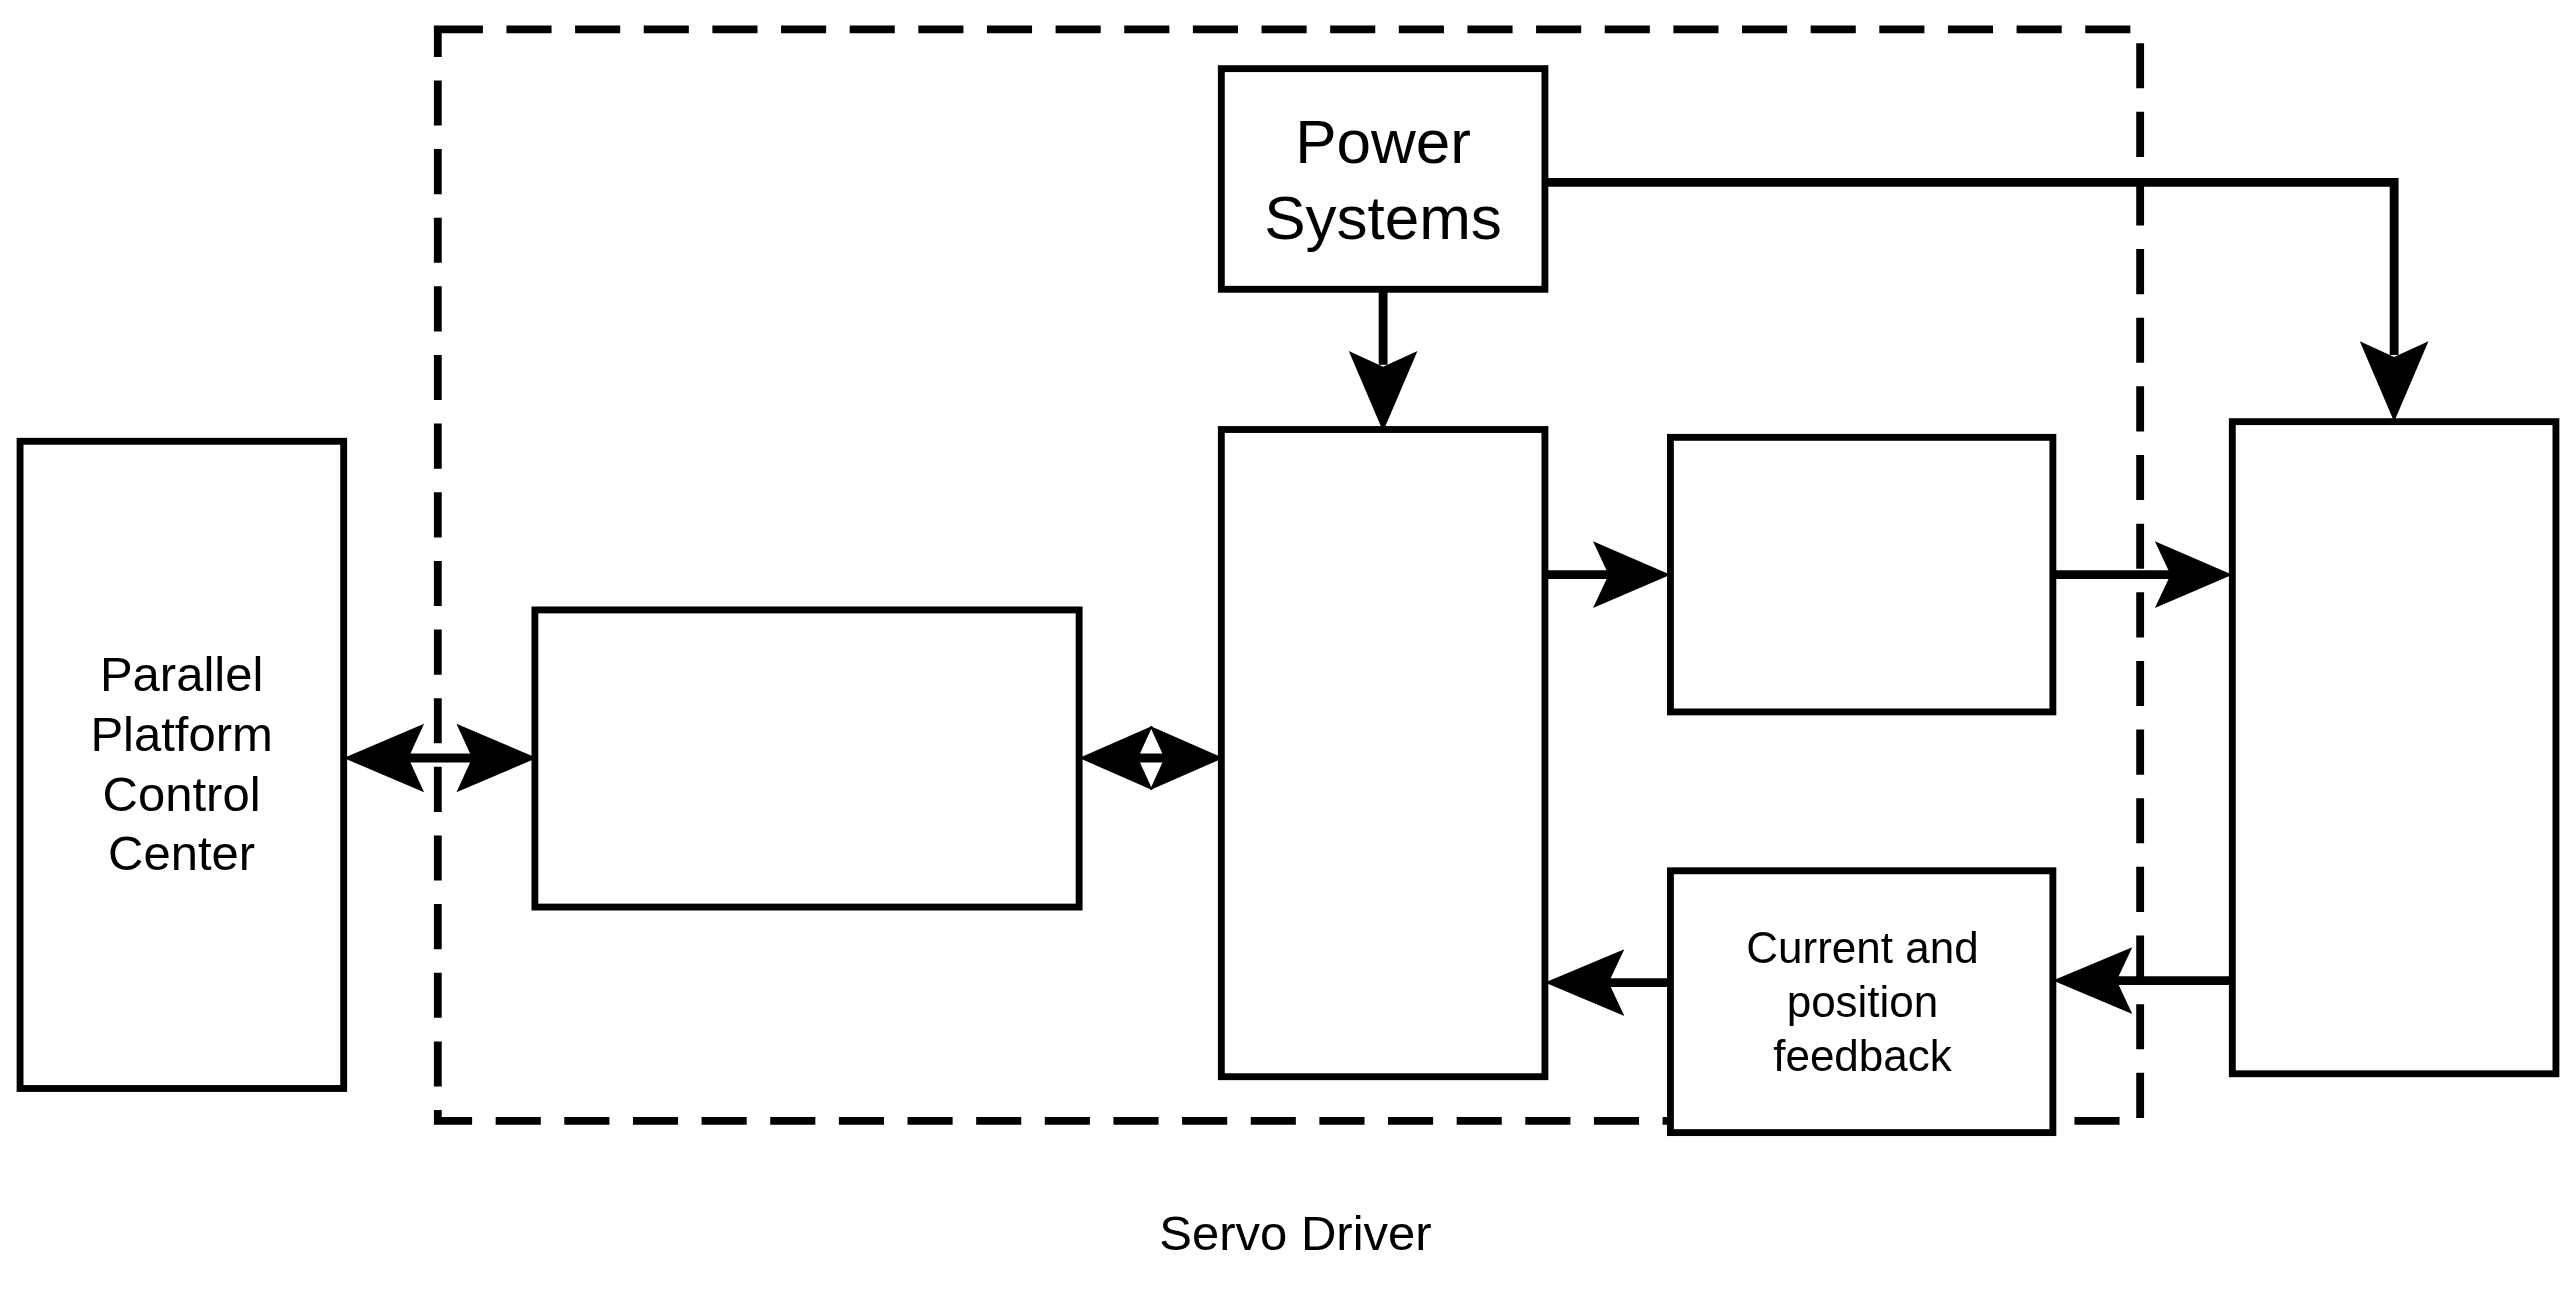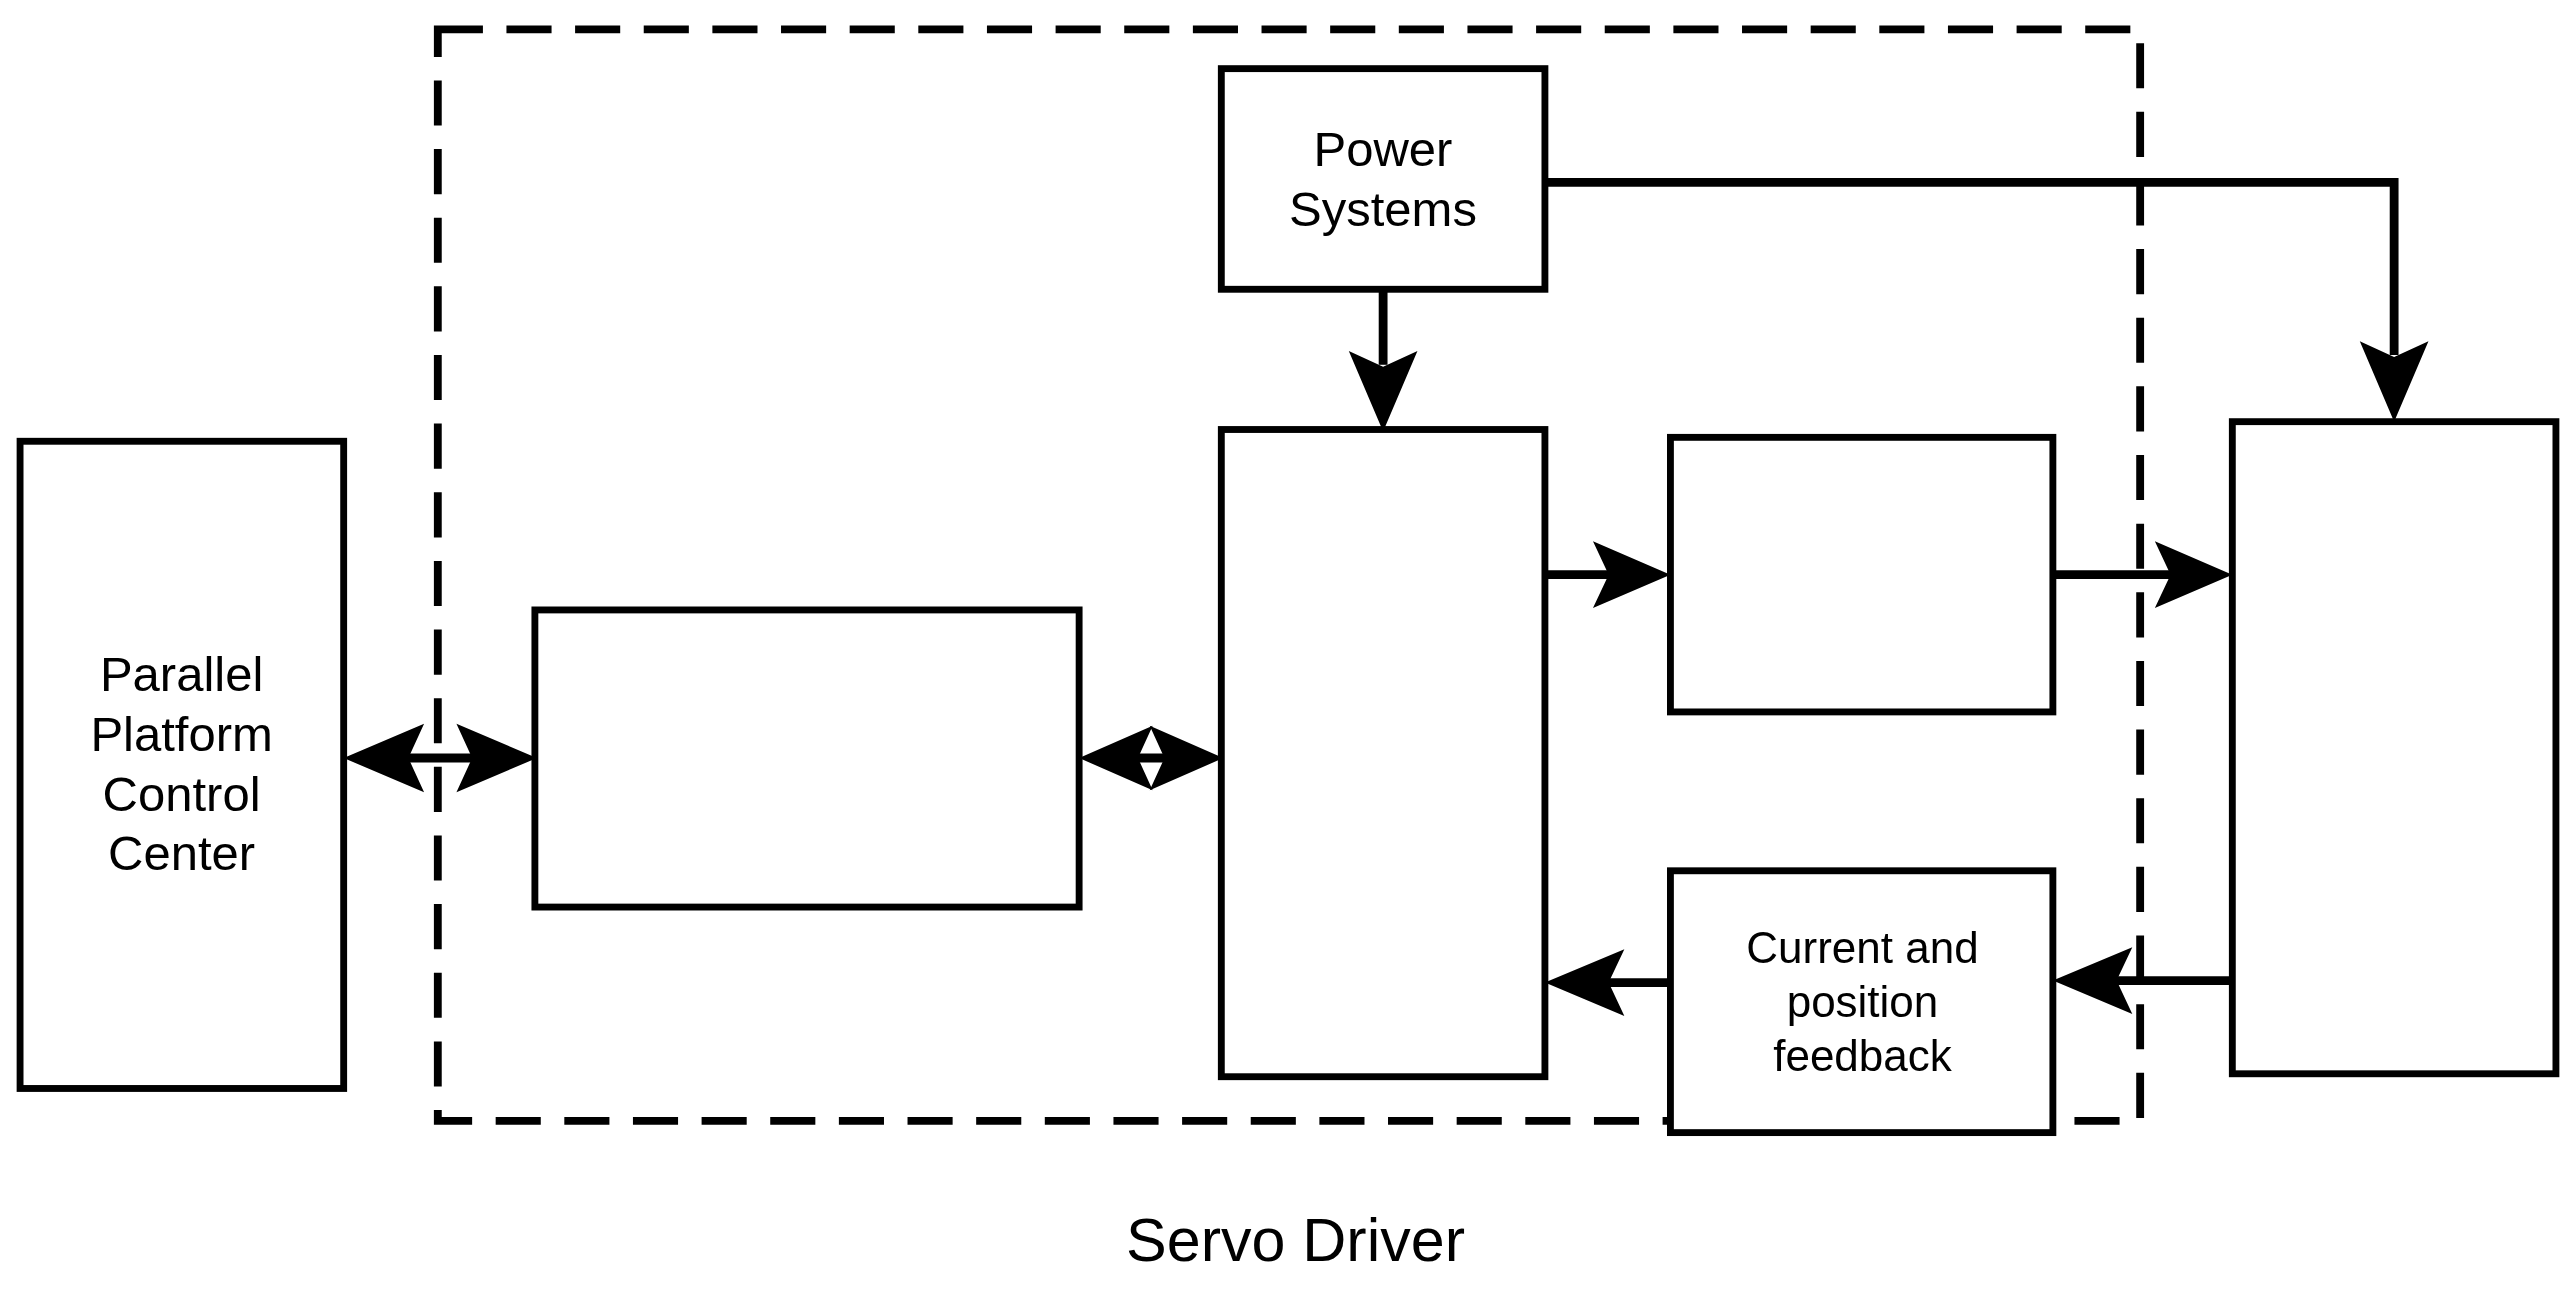--- a/index.html
+++ b/index.html
@@ -54,31 +54,31 @@
     justify-content: center;
     text-align: center;
     color: #000000;
     font-family: "Liberation Sans", sans-serif;
     line-height: 1.22;
     white-space: pre-line;
     pointer-events: none;
   }
   .lbl-parallel   { font-size: 49px; }
   .lbl-can        { font-size: 49px; }
-  .lbl-power      { font-size: 49px; }
+  .lbl-power      { font-size: 62px; }
   .lbl-mcu        { font-size: 49px; }
   .lbl-threephase { font-size: 44px; }
   .lbl-feedback   { font-size: 44px; }
   .lbl-bldc       { font-size: 49px; }
   .caption-label {
     position: absolute;
     left: 0;
     right: 0;
     text-align: center;
-    font-size: 61px;
+    font-size: 49px;
     color: #000000;
     font-family: "Liberation Sans", sans-serif;
     margin-left: 15px;
   }
 </style>
 </head>
 <body>
 
 <div id="diagram-root">
 

